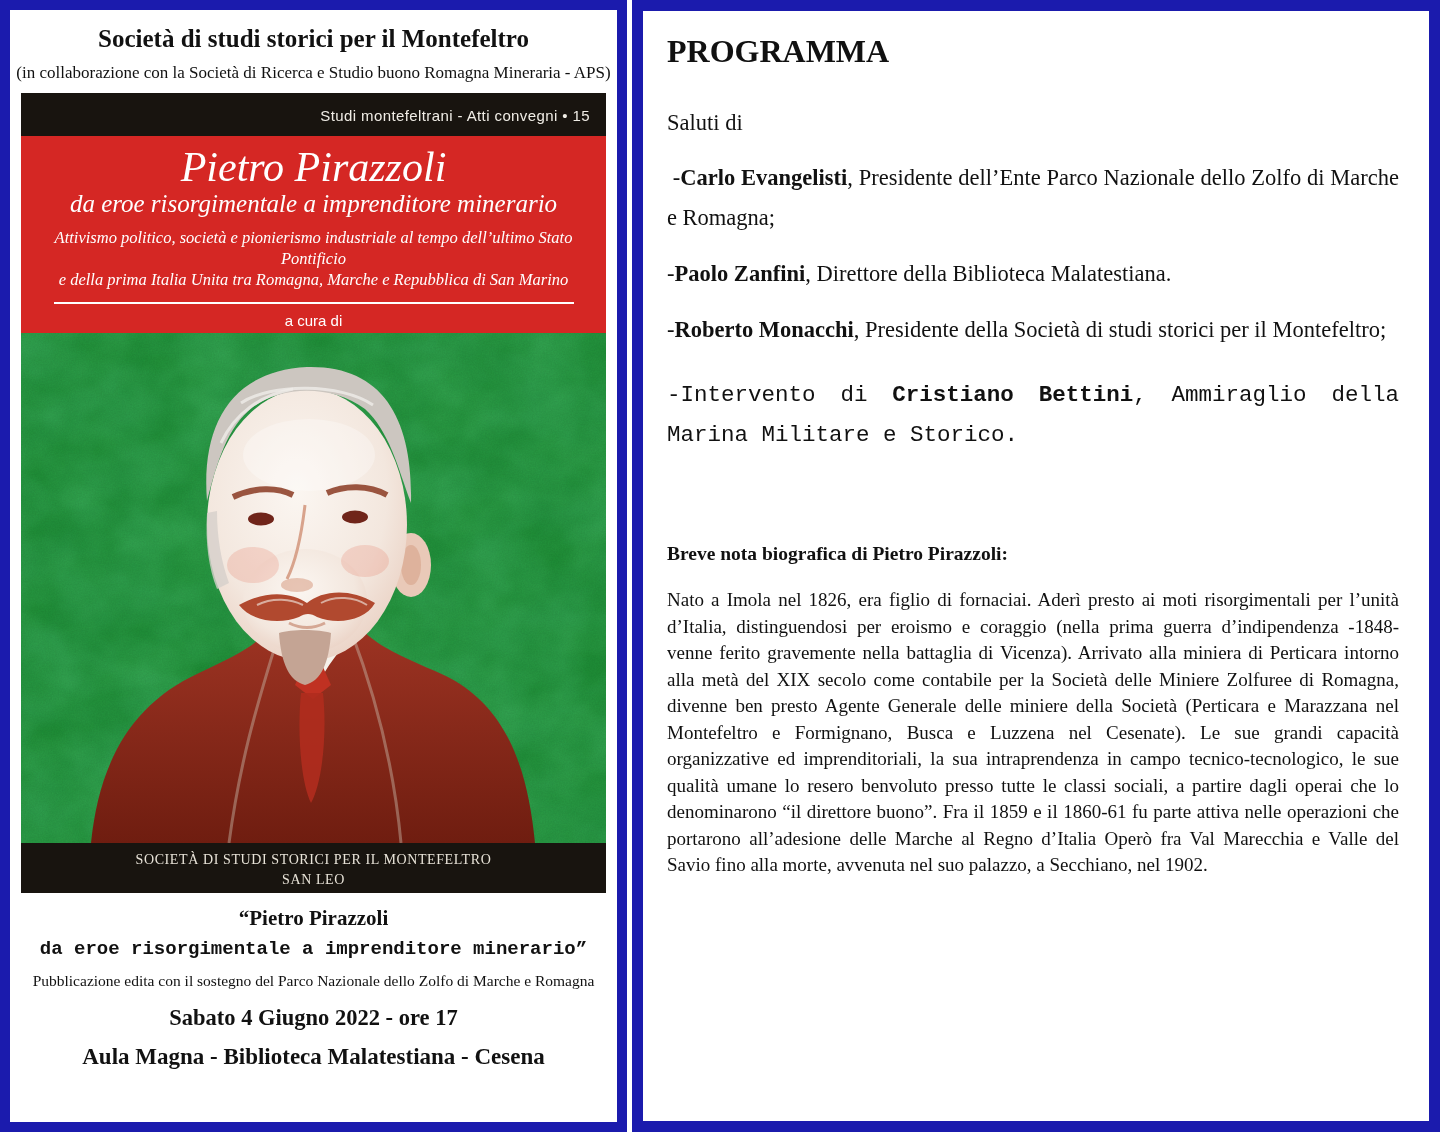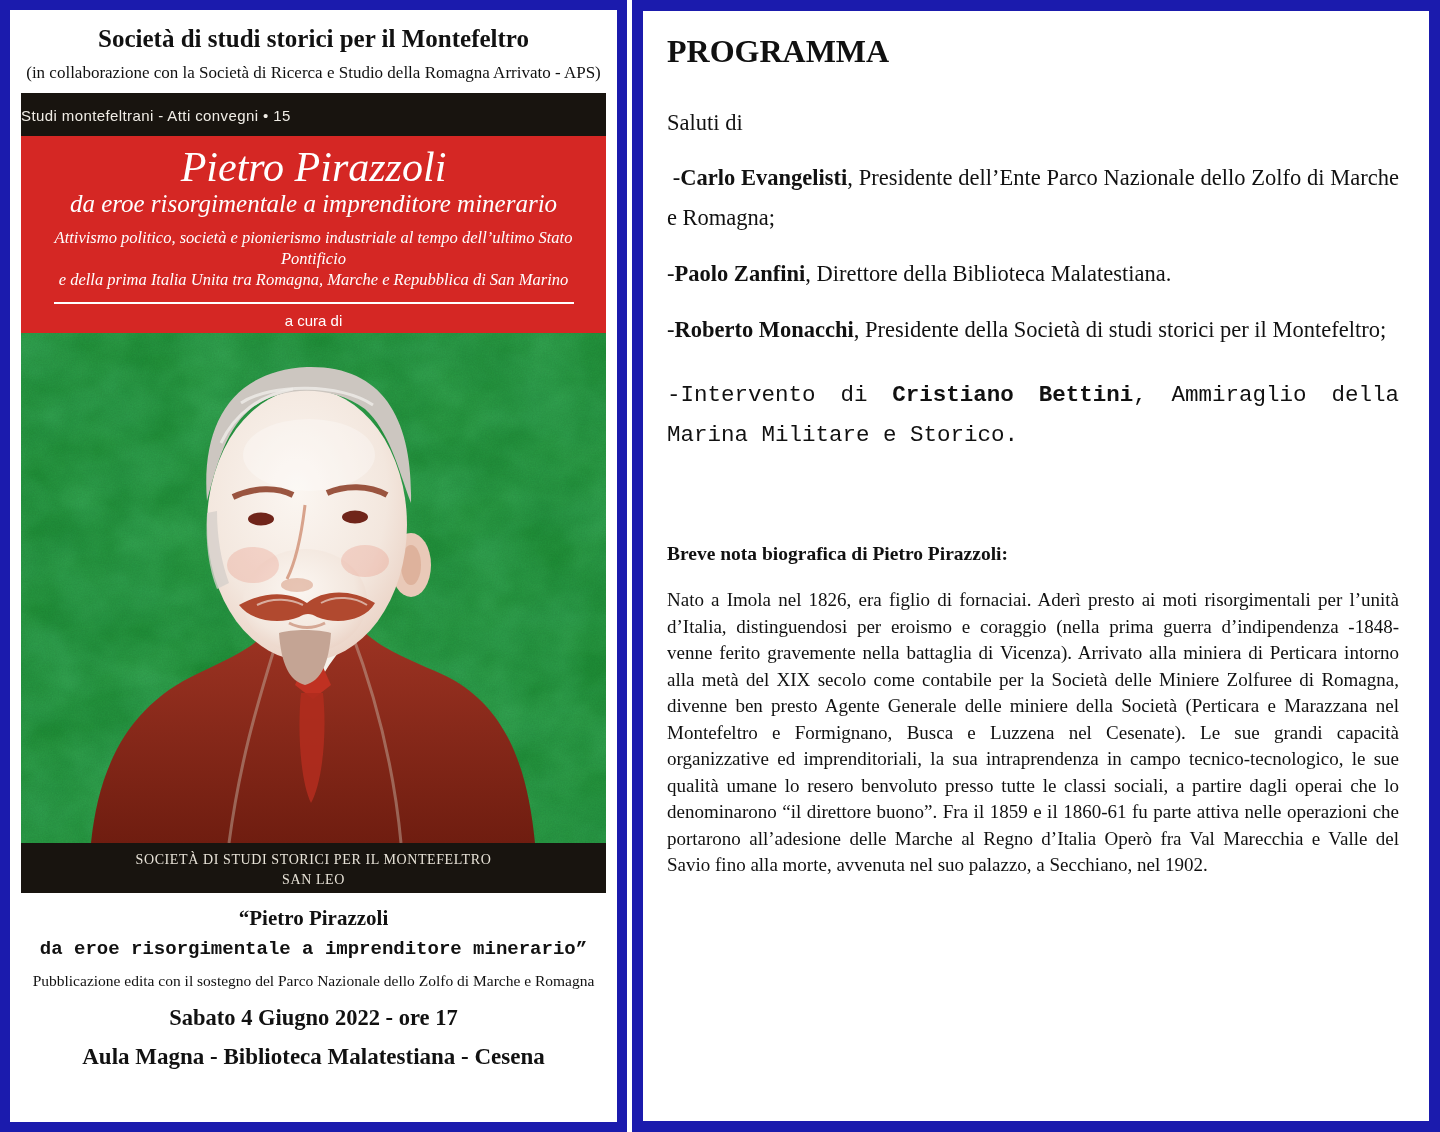--- a/index.html
+++ b/index.html
@@ -21,23 +21,23 @@
   }
   .society-title{
     margin:15px 4px 0;text-align:center;
     font-weight:bold;font-size:25px;line-height:1.15;
   }
   .society-subtitle{
     margin:9px 2px 0;text-align:center;font-size:17px;line-height:1.2;
   }
   .cover{width:585px;margin:10px auto 0;}
   .series-bar{
-    background:var(--bar);color:#f0ede6;text-align:left;
+    background:var(--bar);color:#f0ede6;text-align:right;
     font-family:"Liberation Sans",sans-serif;font-size:15px;
-    letter-spacing:.4px;padding:14px 0;height:43px;
+    letter-spacing:.4px;padding:14px 16px;height:43px;
   }
   .red-band{
     background:var(--red);color:#fff;text-align:center;
     height:197px;padding-top:10px;
   }
   .cover-title{font-style:italic;font-size:42px;line-height:1;}
   .cover-subtitle{font-style:italic;font-size:25px;line-height:1.05;margin-top:3px;}
   .cover-tagline{font-style:italic;font-size:16.5px;line-height:1.27;margin-top:11px;}
   .cover-rule{border:none;border-top:2px solid #fff;width:520px;margin:11px auto 8px;}
   .curator-label{font-family:"Liberation Sans",sans-serif;font-size:15px;line-height:1.15;}
@@ -74,21 +74,21 @@
   .p4{margin-top:70px;}
   .p5{margin-top:25px;font-family:Liberation Mono, monospace;}
   .bio-heading{margin:86px 0 0;font-size:19.5px;line-height:1.3;font-weight:bold;}
   .bio-text{margin:21px 0 0;font-size:19px;line-height:26.5px;text-align:justify;}
 </style>
 </head>
 <body>
 
 <section id="left-page">
   <h2 class="society-title">Società di studi storici per il Montefeltro</h2>
-  <p class="society-subtitle">(in collaborazione con la Società di Ricerca e Studio della Romagna Arrivato - APS)</p>
+  <p class="society-subtitle">(in collaborazione con la Società di Ricerca e Studio buono Romagna Mineraria - APS)</p>
 
   <div class="cover">
     <div class="series-bar">Studi montefeltrani - Atti convegni • 15</div>
 
     <div class="red-band">
       <div class="cover-title">Pietro Pirazzoli</div>
       <div class="cover-subtitle">da eroe risorgimentale a imprenditore minerario</div>
       <div class="cover-tagline">
         <span>Attivismo politico, società e pionierismo industriale al tempo dell’ultimo Stato Pontificio</span><br>
         <span>e della prima Italia Unita tra Romagna, Marche e Repubblica di San Marino</span>

